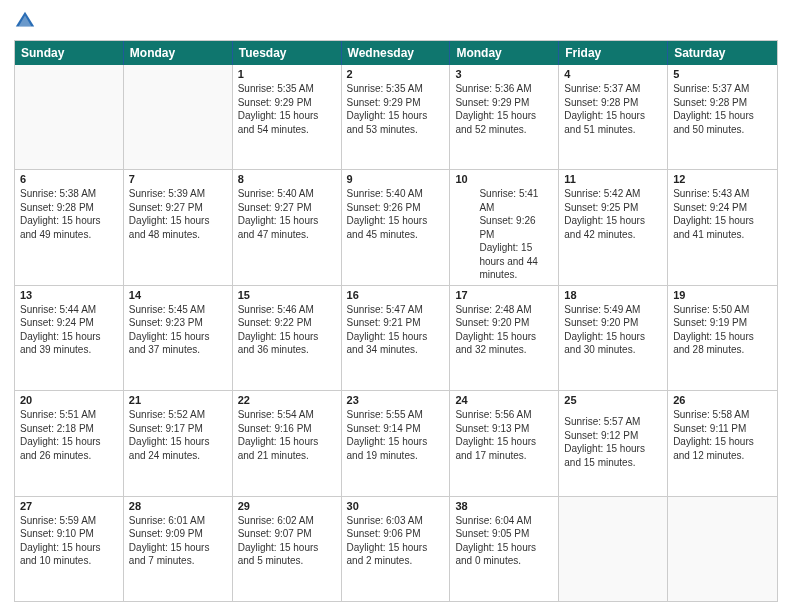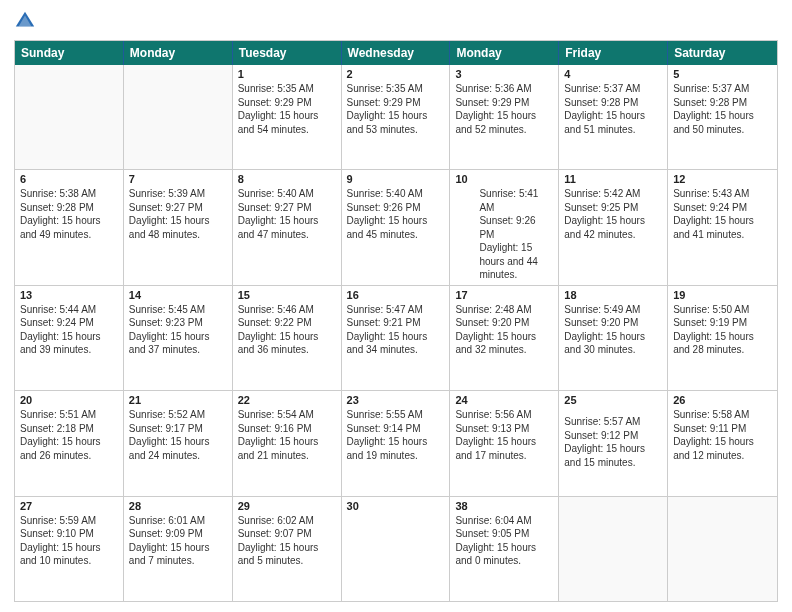--- a/index.html
+++ b/index.html
@@ -321,20 +321,23 @@
 Daylight: 15 hours and 7 minutes.</div>
           </div>
           <div class="cal-cell">
             <div class="day-number">29</div>
             <div class="day-info" style="white-space: pre-line;">Sunrise: 6:02 AM
 Sunset: 9:07 PM
 Daylight: 15 hours and 5 minutes.</div>
           </div>
           <div class="cal-cell">
             <div class="day-number">30</div>
+            <div class="day-info" style="white-space: pre-line;">Sunrise: 6:03 AM
+Sunset: 9:06 PM
+Daylight: 15 hours and 2 minutes.</div>
           </div>
           <div class="cal-cell">
             <div class="day-number">38</div>
             <div class="day-info" style="white-space: pre-line;">Sunrise: 6:04 AM
 Sunset: 9:05 PM
 Daylight: 15 hours and 0 minutes.</div>
           </div>
           <div class="cal-cell empty"></div>
           <div class="cal-cell empty"></div>
         </div>

